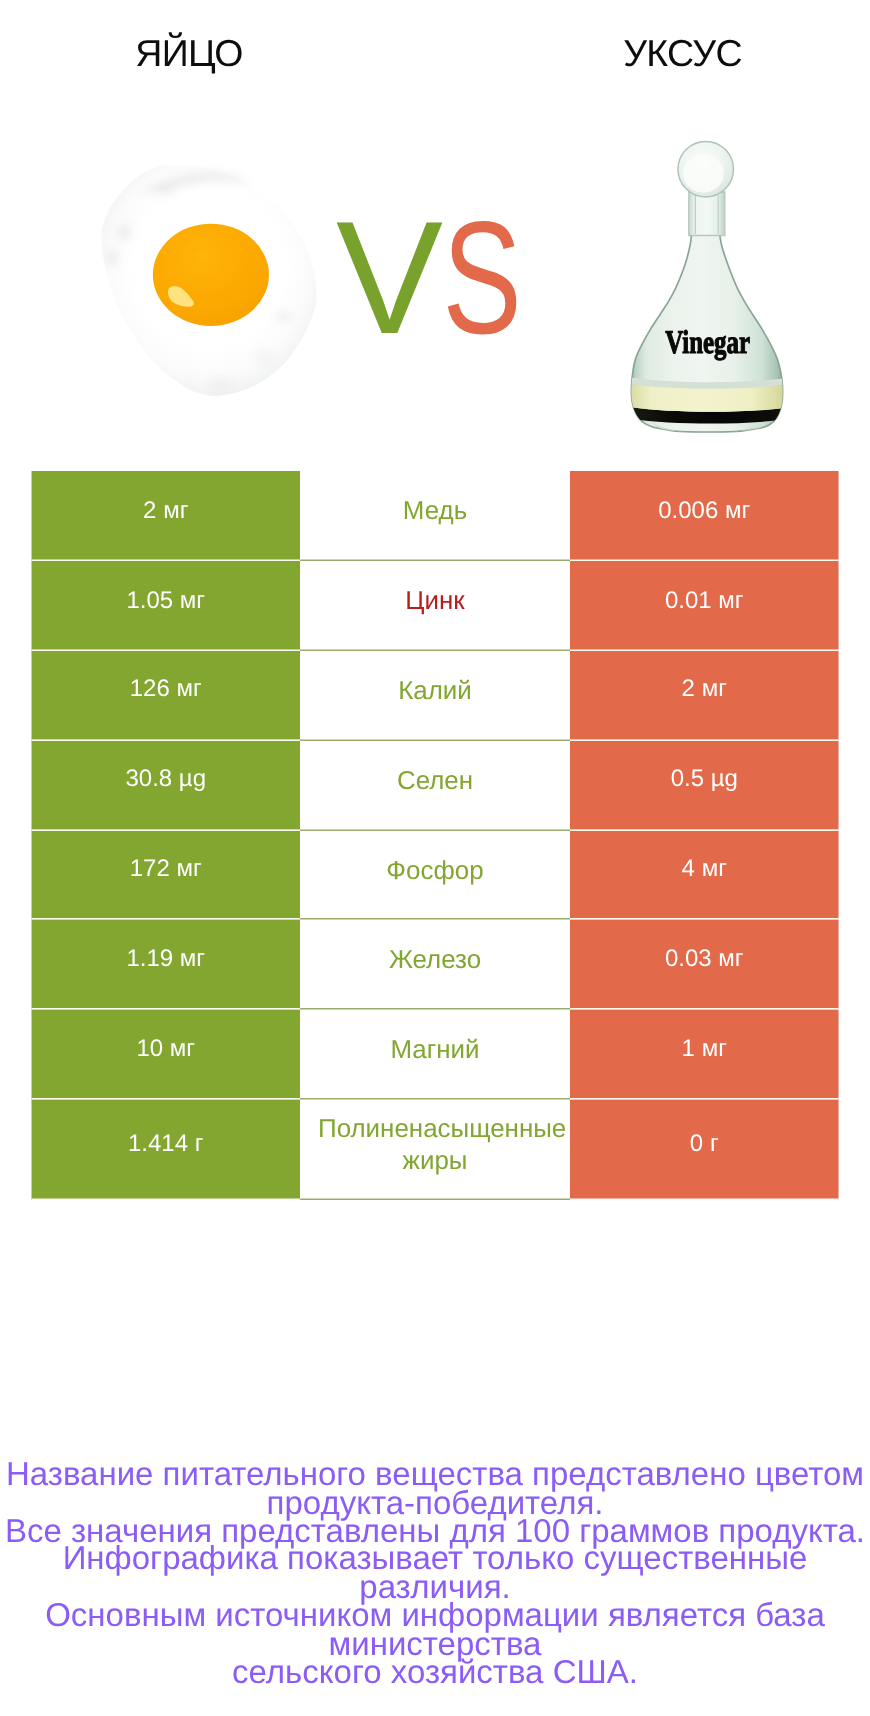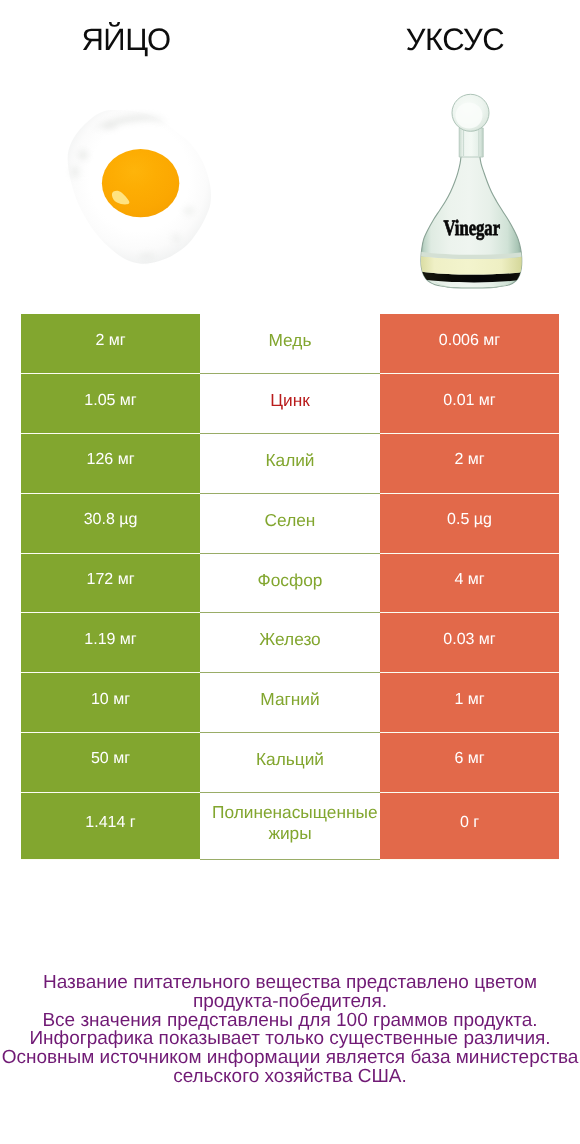--- a/index.html
+++ b/index.html
@@ -2,21 +2,21 @@
 <html><head>
 <meta charset="utf-8">
 <title>compare</title>
 <style>
   html,body{margin:0;padding:0;background:#fff;}
   body{width:580px;height:1144px;font-family:"Liberation Sans",sans-serif;
         -webkit-font-smoothing:antialiased;text-rendering:geometricPrecision;}
   .page{position:relative;width:580px;height:1144px;overflow:hidden;background:#fff;}
 
   .titles{position:absolute;top:0;left:0;width:580px;height:60px;}
-  .title{position:absolute;top:24px;text-align:center;font-size:31px;color:#0d0d0d;
+  .title{position:absolute;top:24px;text-align:center;font-size:25px;color:#0d0d0d;
          line-height:1;letter-spacing:-0.45px;white-space:nowrap;}
   .title.l{left:0px;width:252px;}
   .title.r{left:329px;width:252px;}
 
   .hero{position:absolute;top:0;left:0;width:568px;height:300px;}
   .vs{position:absolute;left:224px;top:132px;width:130px;text-align:left;
       font-size:107px;line-height:1;font-weight:400;letter-spacing:0px;white-space:nowrap;}
   .vs .v{color:#79a22c;}
   .vs .s{color:#e2694a;display:inline-block;transform:scaleX(0.74);transform-origin:left center;}
 
@@ -24,21 +24,21 @@
             width:538px;table-layout:fixed;}
   table.cmp td{height:59.8px;padding:12px;text-align:center;box-sizing:border-box;
                font-size:16px;vertical-align:middle;line-height:1;}
   table.cmp td > span.cellinner{display:block;position:relative;top:-3px;}
   table.cmp td.c1{width:179px;color:#fff;border-bottom:1.6px solid #fdfdf2;}
   table.cmp td.c2{width:180px;background:#fff;font-weight:normal;font-size:17.3px;line-height:21px;
         white-space:nowrap;}
   table.cmp td.c3{width:179px;color:#fff;border-bottom:1.6px solid #fdfdf2;}
 
   .footer{position:absolute;left:0;top:974px;width:580px;text-align:center;
-          font-size:19px;line-height:18.8px;color:#701a75;}
+          font-size:22px;line-height:18.8px;color:#8b5cf6;}
 </style>
 </head>
 <body>
 
 <div class="page">
 
   <div class="titles">
     <div class="title l">ЯЙЦО</div>
     <div class="title r">УКСУС</div>
   </div>
@@ -137,20 +137,21 @@
       </g>
       <path d="M41.2 38 h24 v29 h-24 z" fill="url(#gNeck)" stroke="#b4c8bd" stroke-width="0.9"></path>
       <path d="M45.6 40 v26" stroke="#bed0c5" stroke-width="0.8" fill="none"></path>
       <path d="M60.8 40 v26" stroke="#bed0c5" stroke-width="0.8" fill="none"></path>
       <circle cx="52.5" cy="22.8" r="18.5" fill="url(#gStopper)" stroke="#aec4b8" stroke-width="1"></circle>
       <ellipse cx="51" cy="25.5" rx="13.5" ry="13" fill="#fafdfa" opacity=".85"></ellipse>
       <text x="71.2" y="145" font-family="'Liberation Serif',serif" font-weight="bold" font-size="22" text-anchor="middle" fill="#080808" stroke="#080808" stroke-width="0.75" paint-order="stroke" transform="scale(0.755 1)">Vinegar</text>
     </svg>
   </div>
 
+  <div class="vs"><span class="v">V</span><span class="s">S</span></div>
 
   <table class="cmp">
     <tbody>
         <tr>
           <td class="c1" style="background: rgb(130, 166, 47);">
             <span class="cellinner">2 мг</span>
           </td>
           <td class="c2" style="color: rgb(130, 166, 47); border-bottom: 1px solid rgb(154, 173, 104);">
             <span class="cellinner">Медь</span>
           </td>
@@ -215,31 +216,20 @@
         </tr>
         <tr>
           <td class="c1" style="background: rgb(130, 166, 47);">
             <span class="cellinner">10 мг</span>
           </td>
           <td class="c2" style="color: rgb(130, 166, 47); border-bottom: 1px solid rgb(154, 173, 104);">
             <span class="cellinner">Магний</span>
           </td>
           <td class="c3" style="background: rgb(226, 105, 74);">
             <span class="cellinner">1 мг</span>
-          </td>
-        </tr>
-        <tr>
-          <td class="c1" style="background: rgb(130, 166, 47);">
-            <span class="cellinner">50 мг</span>
-          </td>
-          <td class="c2" style="color: rgb(130, 166, 47); border-bottom: 1px solid rgb(154, 173, 104);">
-            <span class="cellinner">Кальций</span>
-          </td>
-          <td class="c3" style="background: rgb(226, 105, 74);">
-            <span class="cellinner">6 мг</span>
           </td>
         </tr>
         <tr>
           <td class="c1" style="background: rgb(130, 166, 47);">
             <span class="cellinner">1.414 г</span>
           </td>
           <td class="c2" style="color: rgb(130, 166, 47); border-bottom: 1px solid rgb(154, 173, 104);">
             <span class="cellinner">
               <div>Полиненасыщенные</div>
               <div>жиры</div>

